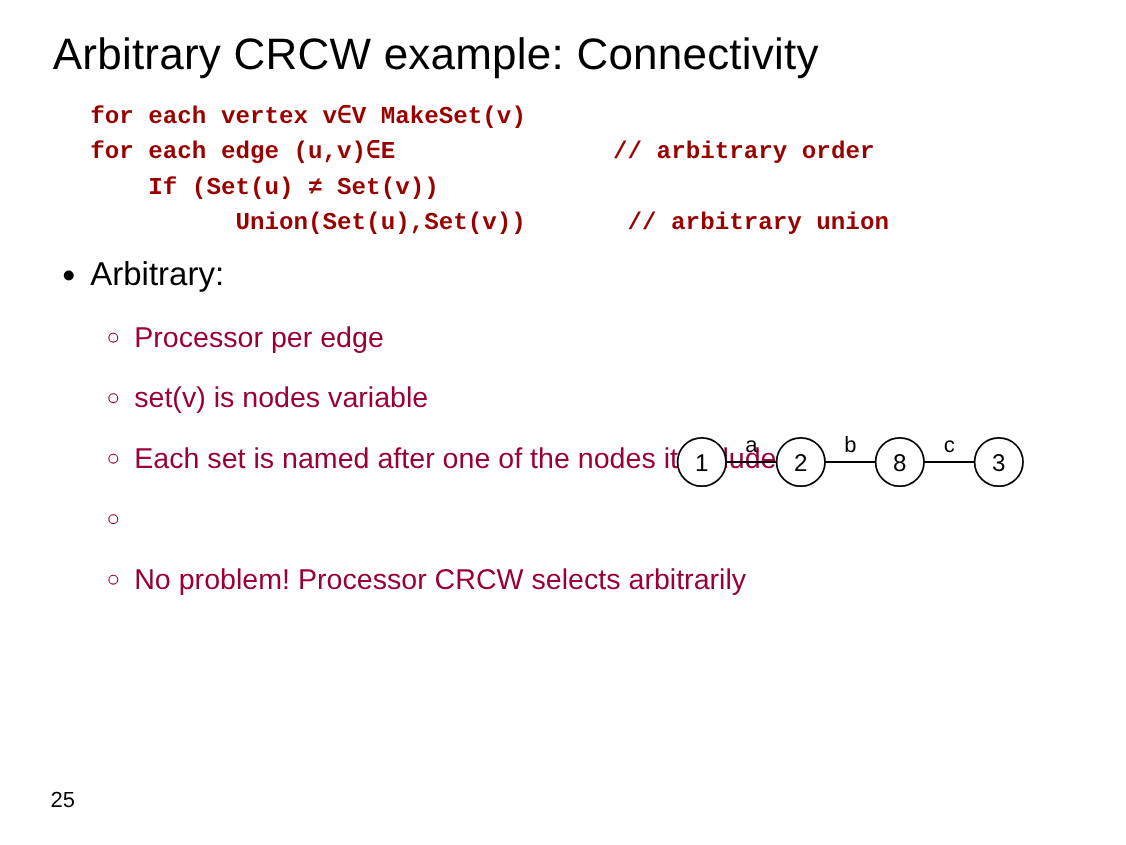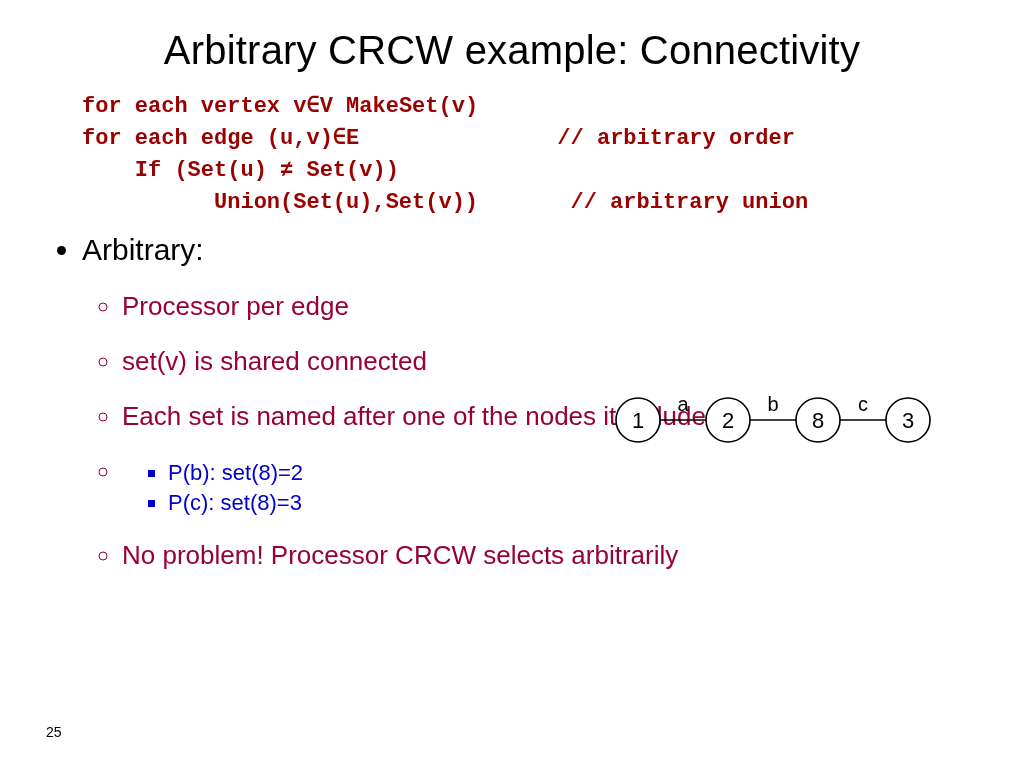--- a/index.html
+++ b/index.html
@@ -1,33 +1,33 @@
 <!DOCTYPE html>
 <html><head>
 <meta charset="utf-8">
 <style>
   html,body{margin:0;padding:0}
   body{width:1024px;height:768px;background:#fff;
        font-family:Arial,Helvetica,sans-serif;color:#000;position:relative}
   .slide{padding:28px 48px 0 48px}
-  h1{font-size:40px;font-weight:400;margin:0 0 18px 0;text-align:center;
+  h1{font-size:40px;font-weight:400;margin:0 0 18px 0;text-align:left;
      letter-spacing:.2px}
   ul{margin:0;padding-left:34px}
   ul.top > li{font-size:30px;margin:2px 0 6px 0}
   ul.top > li::marker{color:#000}
   .code{font-family:"Courier New",Courier,monospace;font-weight:700;
         color:#990000;font-size:22px;white-space:pre;line-height:1.45;
         margin:2px 0 14px 34px}
   ul.sub{padding-left:40px;margin-top:6px}
   ul.sub > li{font-size:26px;color:#990033;margin:24px 0}
   ul.sub > li::marker{color:#990033}
   ul.subsub{padding-left:46px;margin:4px 0}
   ul.subsub > li{font-size:22px;color:#0000cc;margin:4px 0}
   ul.subsub > li::marker{color:#0000cc}
-  .pagenum{position:absolute;left:46px;bottom:28px;font-size:14px}
+  .pagenum{position:absolute;left:46px;bottom:28px;font-size:20px}
 
   .graph{position:absolute;top:392px;left:608px;width:380px;height:56px}
   .graph svg{overflow:visible}
   .graph .node{fill:#fff;stroke:#000;stroke-width:1.6}
   .graph text{font-family:Arial;font-size:22px;text-anchor:middle;
               dominant-baseline:middle}
   .graph .lbl{font-size:20px}
 </style>
 </head>
 <body>
@@ -38,27 +38,23 @@
   <div class="code">for each vertex v∈V MakeSet(v)
 for each edge (u,v)∈E               // arbitrary order
     If (Set(u) ≠ Set(v))
           Union(Set(u),Set(v))       // arbitrary union</div>
 
   <ul class="top">
     <li>
       <span>Arbitrary:</span>
       <ul class="sub">
         <li>Processor per edge</li>
-        <li>set(v) is shared connected</li>
+        <li>set(v) is nodes variable</li>
         <li>Each set is named after one of the nodes it includes</li>
         <li>
-          <ul class="subsub">
-            <li>P(b):  set(8)=2</li>
-            <li>P(c):  set(8)=3</li>
-          </ul>
         </li>
         <li>No problem!  Processor CRCW selects arbitrarily</li>
       </ul>
     </li>
   </ul>
 </div>
 
 <div class="graph">
   <svg width="380" height="56">
     <line x1="40" y1="28" x2="110" y2="28" stroke="#000" stroke-width="1.6"></line>

